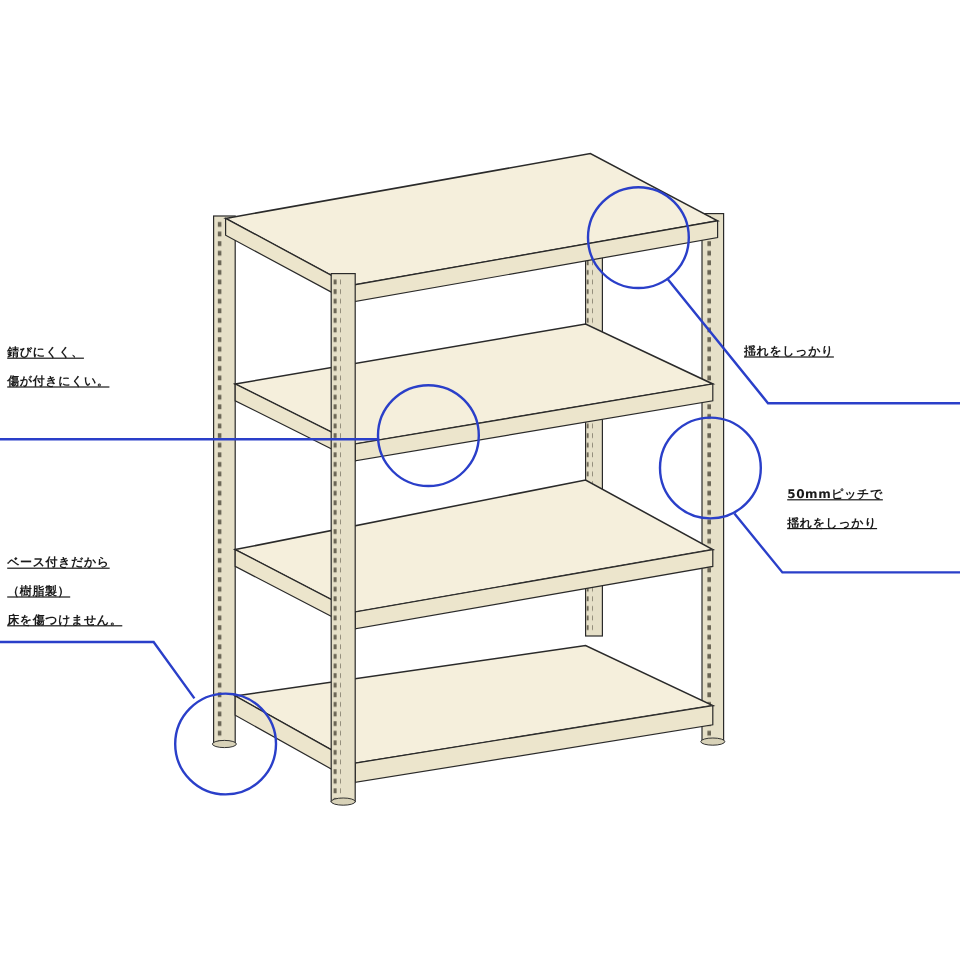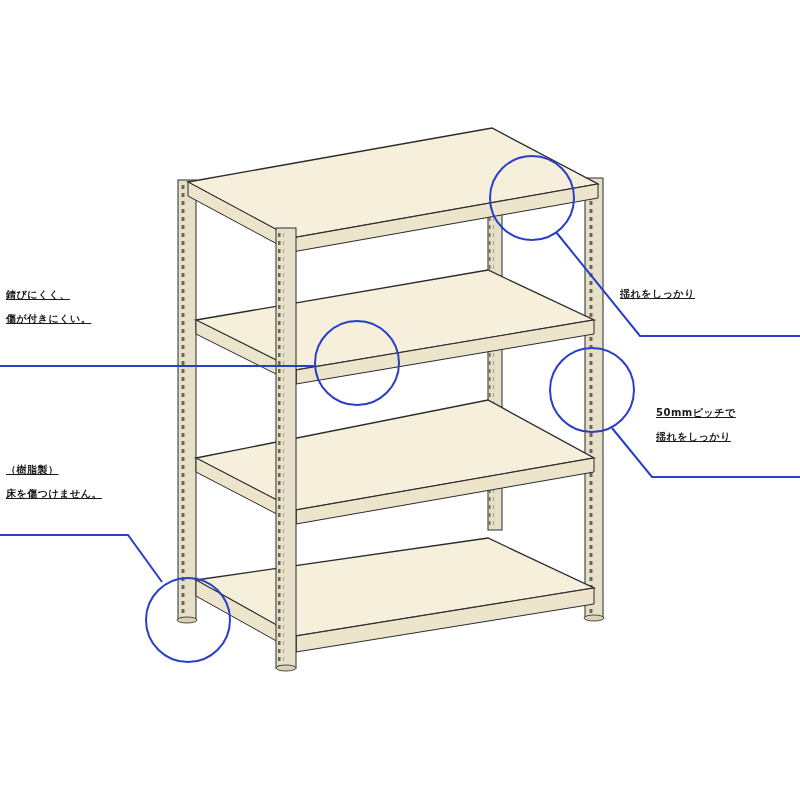--- a/index.html
+++ b/index.html
@@ -78,20 +78,21 @@
     <polyline points="0,535 128,535 162,582"></polyline>
   </g>
 </svg>
 
 <div class="callout" style="left:6px;top:283px;">
   <div>錆びにくく、</div>
   <div>傷が付きにくい。</div>
 </div>
 
 <div class="callout" style="left:6px;top:458px;">
+  <div>ベース付きだから</div>
   <div>（樹脂製）</div>
   <div>床を傷つけません。</div>
 </div>
 
 <div class="callout" style="left:620px;top:282px;">
   <div>揺れをしっかり</div>
 </div>
 
 <div class="callout" style="left:656px;top:401px;">
   <div>50mmピッチで</div>

